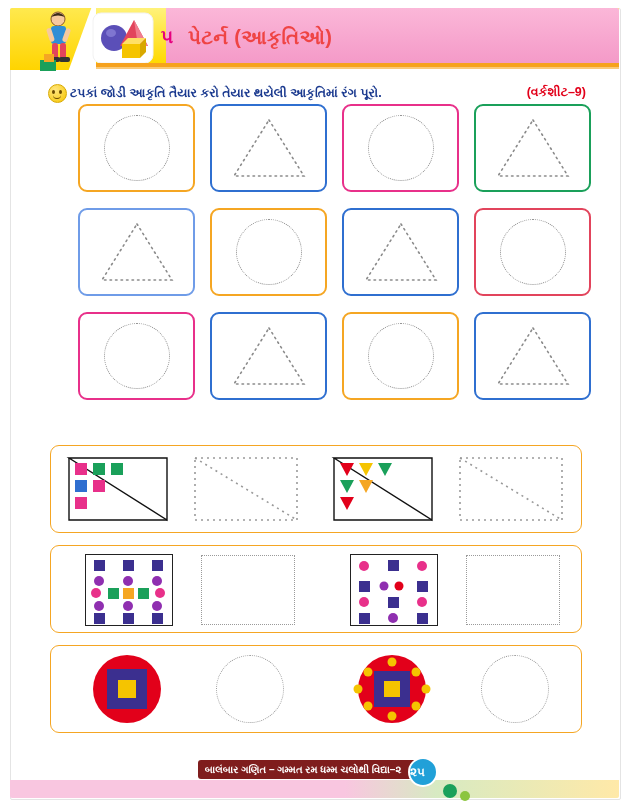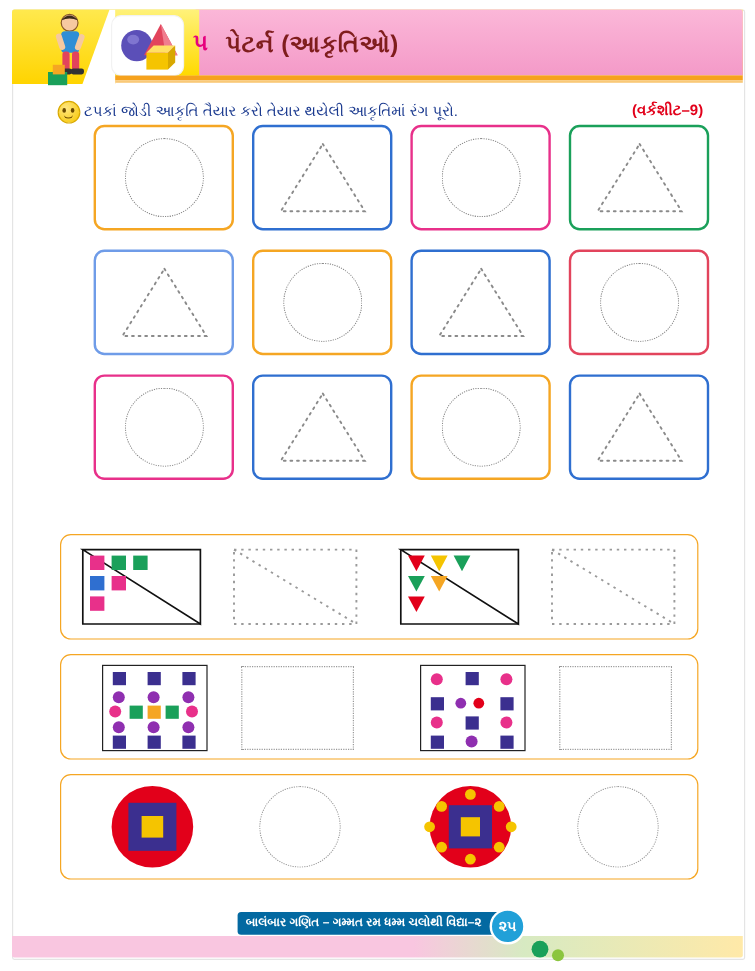--- a/index.html
+++ b/index.html
@@ -51,21 +51,21 @@
   .chapter-badge{
     position:absolute;left:92px;top:12px;width:62px;height:52px;
   }
   .chapter-num{
     position:absolute;left:152px;top:22px;width:30px;height:30px;
     color:#e6007e;font-size:19px;font-weight:bold;text-align:center;line-height:30px;
     font-family:"Liberation Sans", sans-serif;
   }
   .chapter-title{
     position:absolute;left:188px;top:20px;height:34px;
-    color:#7f1d1d;font-size:20px;font-weight:bold;line-height:34px;
+    color:#ef4444;font-size:20px;font-weight:bold;line-height:34px;
     letter-spacing:.3px;
   }
   .hdr-underline{
     position:absolute;left:96px;top:63px;width:523px;height:4px;
     background:#f6a21d;
   }
   .hdr-underline2{
     position:absolute;left:96px;top:67px;width:523px;height:2px;
     background:#f9c978;
   }
@@ -80,21 +80,21 @@
   }
   .smiley:before{
     content:"";position:absolute;left:3px;top:5px;width:3px;height:4px;border-radius:50%;
     background:#6b4a00;box-shadow:7px 0 0 #6b4a00;
   }
   .smiley:after{
     content:"";position:absolute;left:4px;top:9px;width:8px;height:4px;
     border-bottom:1.6px solid #6b4a00;border-radius:0 0 8px 8px;
   }
   .instr-text{
-    position:absolute;left:22px;top:0px;color:#1b3a8f;font-size:12.5px;font-weight:normal;
+    position:absolute;left:22px;top:0px;color:#1b3a8f;font-size:12.5px;font-weight:bold;
     white-space:nowrap;line-height:18px;
   }
   .ws-label{
     position:absolute;right:0;top:-1px;color:#e2001a;font-size:12.5px;font-weight:bold;
     white-space:nowrap;line-height:18px;
   }
   
   .grid1{
     position:absolute;left:78px;top:104px;width:508px;height:293px;
   }
@@ -130,30 +130,30 @@
     position:absolute;left:140px;top:9px;width:110px;height:68px;
     border:1.6px dotted #9a9a9a;
   }
   .p-blank.circ{
     border-radius:50%;width:66px;height:66px;left:160px;top:9px;
   }
   .p-model.nb{border:none;background:transparent;}
   
   .footer-bar{
     position:absolute;left:198px;top:760px;width:232px;height:19px;
-    background:#0369a1;border-radius:3px;
+    background:#7f1d1d;border-radius:3px;
   }
   .footer-text{
     position:absolute;left:0;top:0;width:210px;height:19px;line-height:19px;
     color:#fff;font-size:10px;font-weight:bold;text-align:center;
   }
   .pagenum-circ{
     position:absolute;left:408px;top:757px;width:26px;height:26px;border-radius:50%;
     background:#21a0d8;border:2px solid #fff;
-    color:#fff;font-size:12px;font-weight:bold;text-align:center;line-height:26px;
+    color:#fff;font-size:12px;font-weight:bold;line-height:26px;
   }
   .deco{position:absolute;border-radius:50%;}
   
   .bottom-strip{
     position:absolute;left:10px;top:780px;width:609px;height:18px;
     background:linear-gradient(90deg,#f9c6e0 0%,#f9c6e0 55%,#d7eac2 70%,#ffe9a8 100%);
     border-bottom-left-radius:2px;border-bottom-right-radius:2px;
   }
 </style>
 </head>

